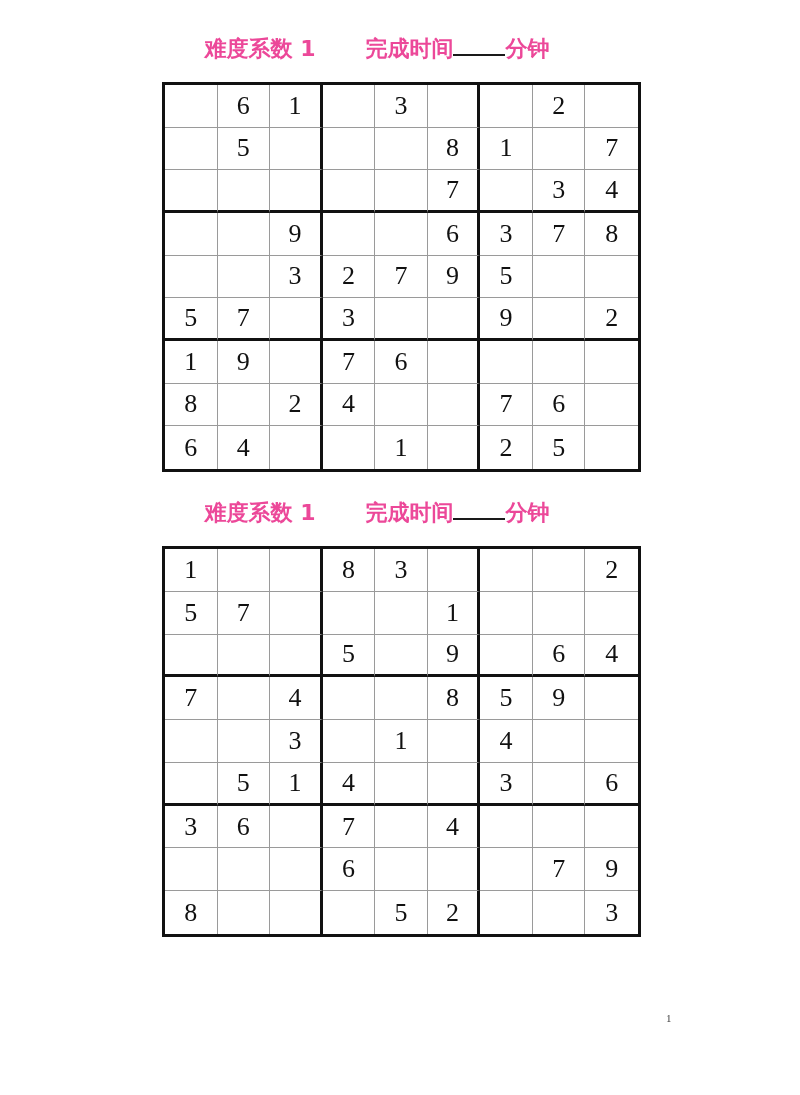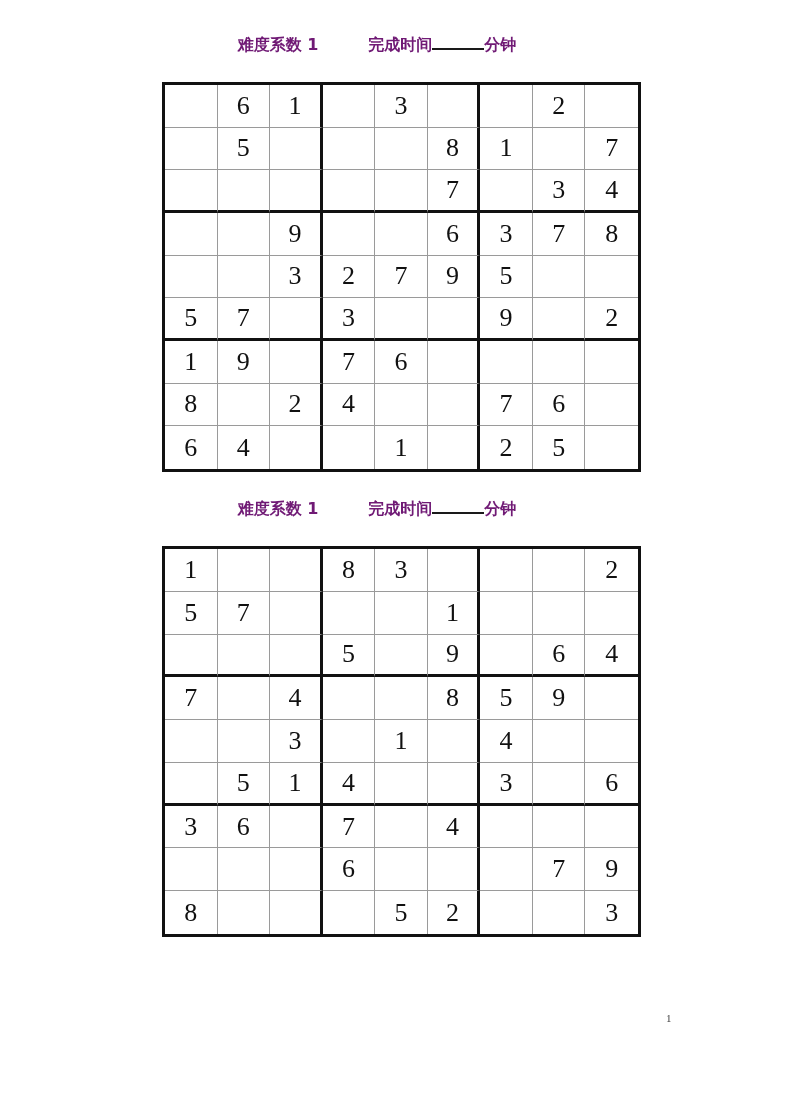--- a/index.html
+++ b/index.html
@@ -10,22 +10,22 @@
     overflow: hidden;
     font-family: "Liberation Serif", "DejaVu Serif", serif;
     color: #111;
   }
   .heading {
     position: absolute;
     left: 0; width: 754px;
     text-align: center;
     font-family: "DejaVu Sans", sans-serif;
     font-weight: bold;
-    font-size: 16px;
-    color: #701a75;
+    font-size: 22px;
+    color: #ec4899;
     white-space: pre;
   }
   .heading .title { margin-right: 50px; }
   .heading .blank {
     display: inline-block;
     width: 52px;
     border-bottom: 2px solid #1a1a1a;
     height: 14px;
     vertical-align: baseline;
   }

